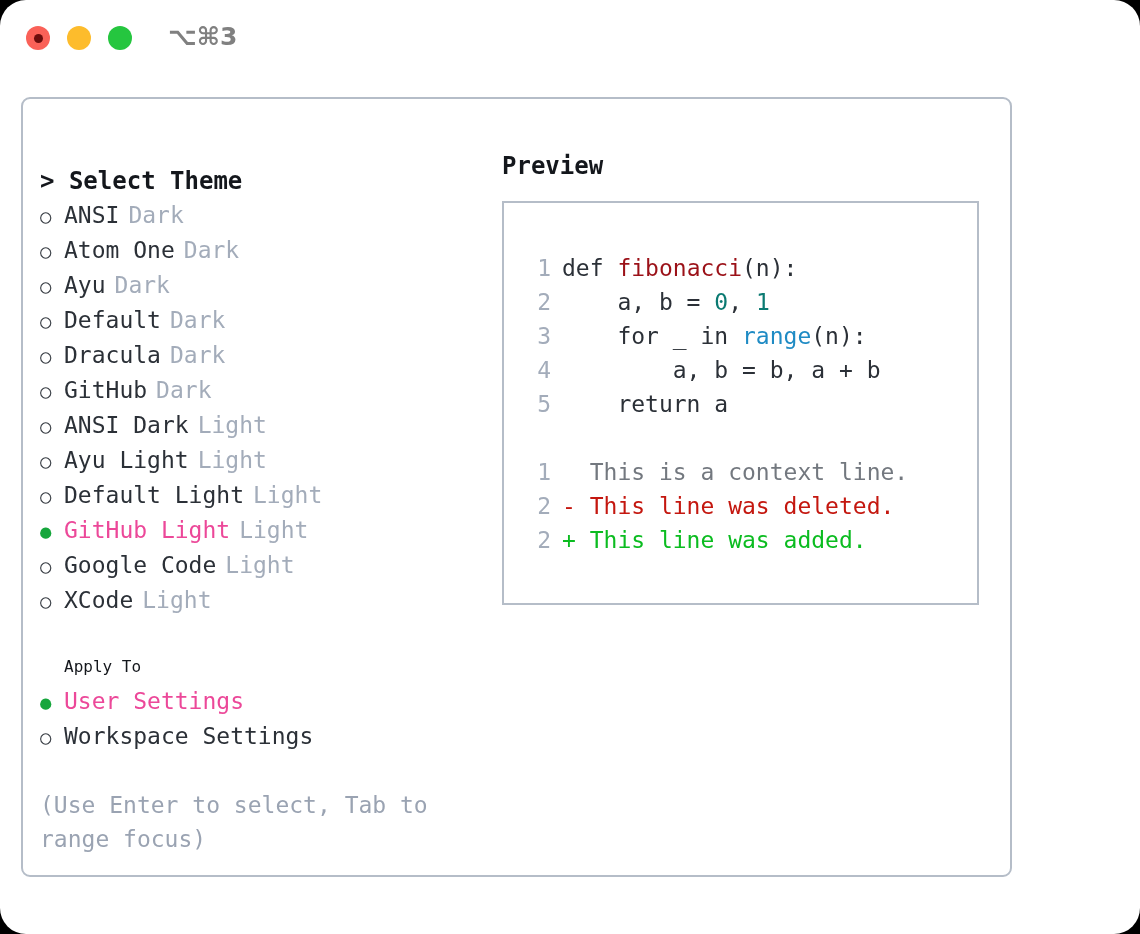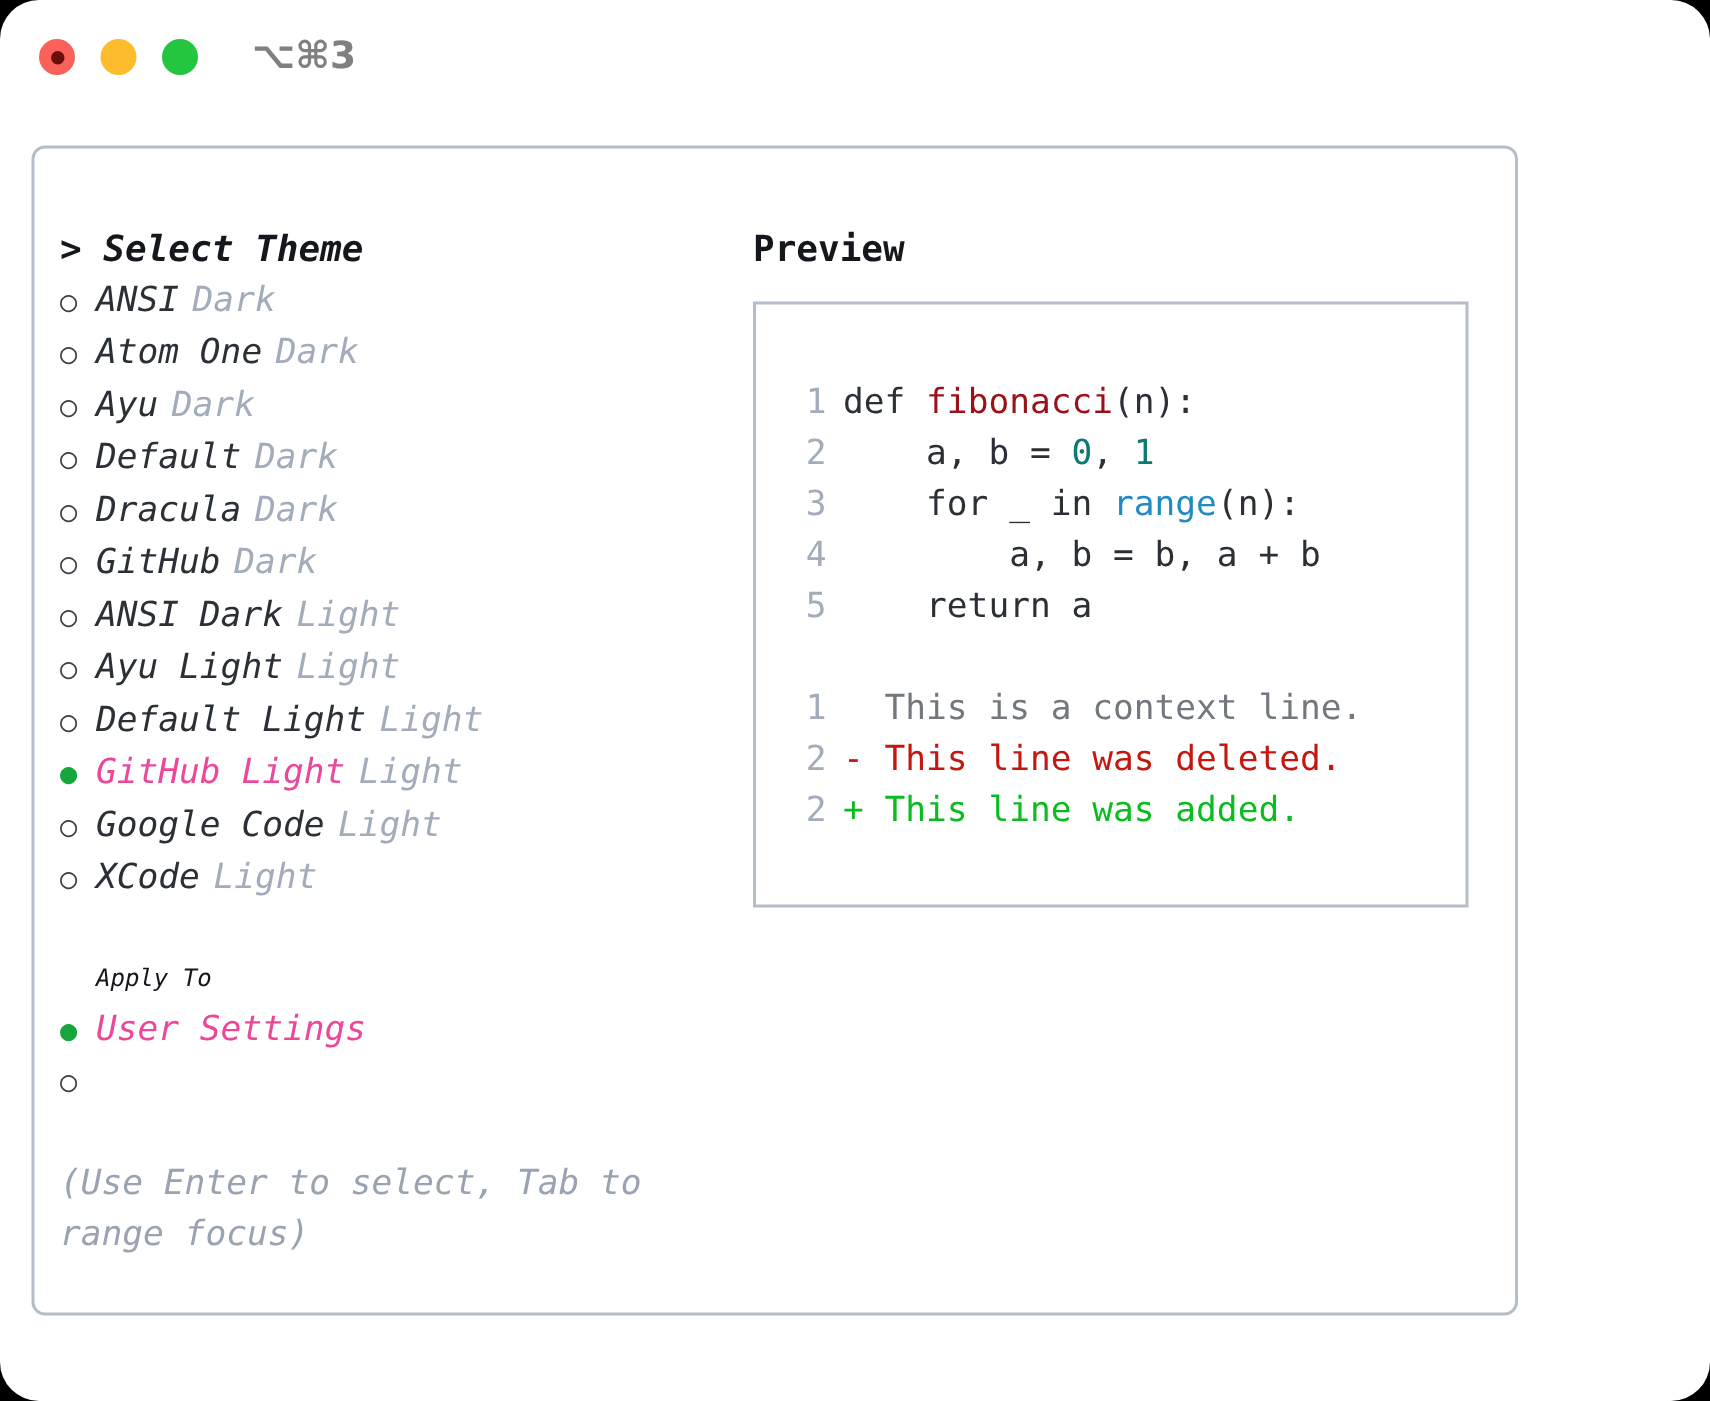--- a/index.html
+++ b/index.html
@@ -90,23 +90,22 @@
     left: 0;
     top: 0;
     width: 100%;
     height: 100%;
   }
 
   
   .left-col {
     position: absolute;
     left: 17px;
-    top: 50px;
+    top: 65px;
     width: 460px;
-    font-style: italic;
   }
 
   .heading {
     font-size: 24px;
     font-weight: bold;
     color: #14171c;
     line-height: 34px;
     white-space: pre;
   }
 
@@ -239,21 +238,21 @@
             <div class="opt-row"><span class="bullet">○</span><span class="opt-name">Default Light</span><span class="opt-kind">Light</span></div>
             <div class="opt-row selected"><span class="bullet sel">●</span><span class="opt-name">GitHub Light</span><span class="opt-kind">Light</span></div>
             <div class="opt-row"><span class="bullet">○</span><span class="opt-name">Google Code</span><span class="opt-kind">Light</span></div>
             <div class="opt-row"><span class="bullet">○</span><span class="opt-name">XCode</span><span class="opt-kind">Light</span></div>
           </div>
 
         <div class="section-gap"></div>
         <div class="subheading">Apply To</div>
         <div id="apply-list">
             <div class="opt-row selected"><span class="bullet sel">●</span><span class="opt-name">User Settings</span></div>
-            <div class="opt-row"><span class="bullet">○</span></div>
+            <div class="opt-row"><span class="bullet">○</span><span class="opt-name">Workspace Settings</span></div>
           </div>
 
         <div class="hint">(Use Enter to select, Tab to range focus)</div>
       </div>
 
       <div class="right-col">
         <div class="preview-title">Preview</div>
         <div class="preview-box">
           <div id="code-block">
               <div class="code-line"><span class="lineno">1</span><span class="code-txt"><span class="tok-plain">def </span><span class="tok-func">fibonacci</span><span class="tok-plain">(n):</span></span></div>

